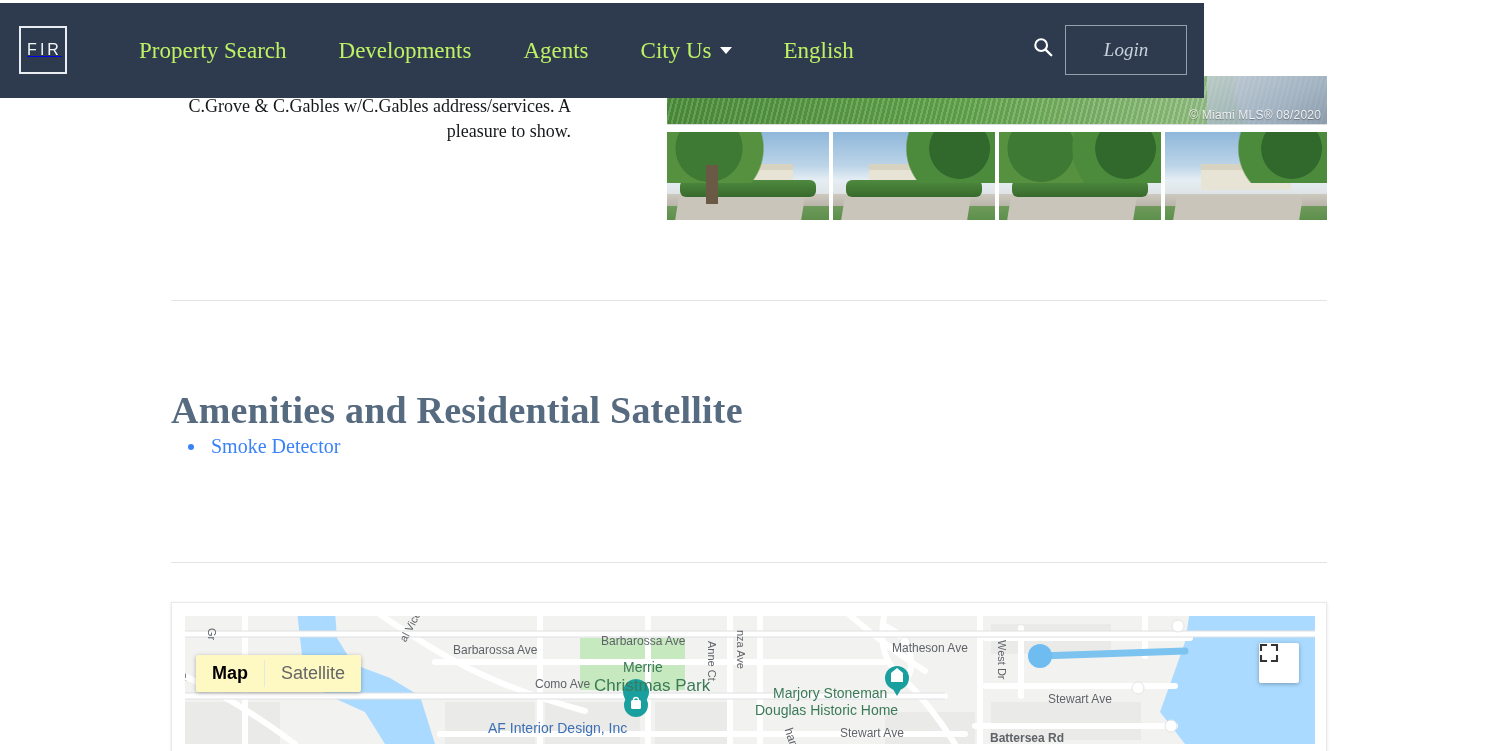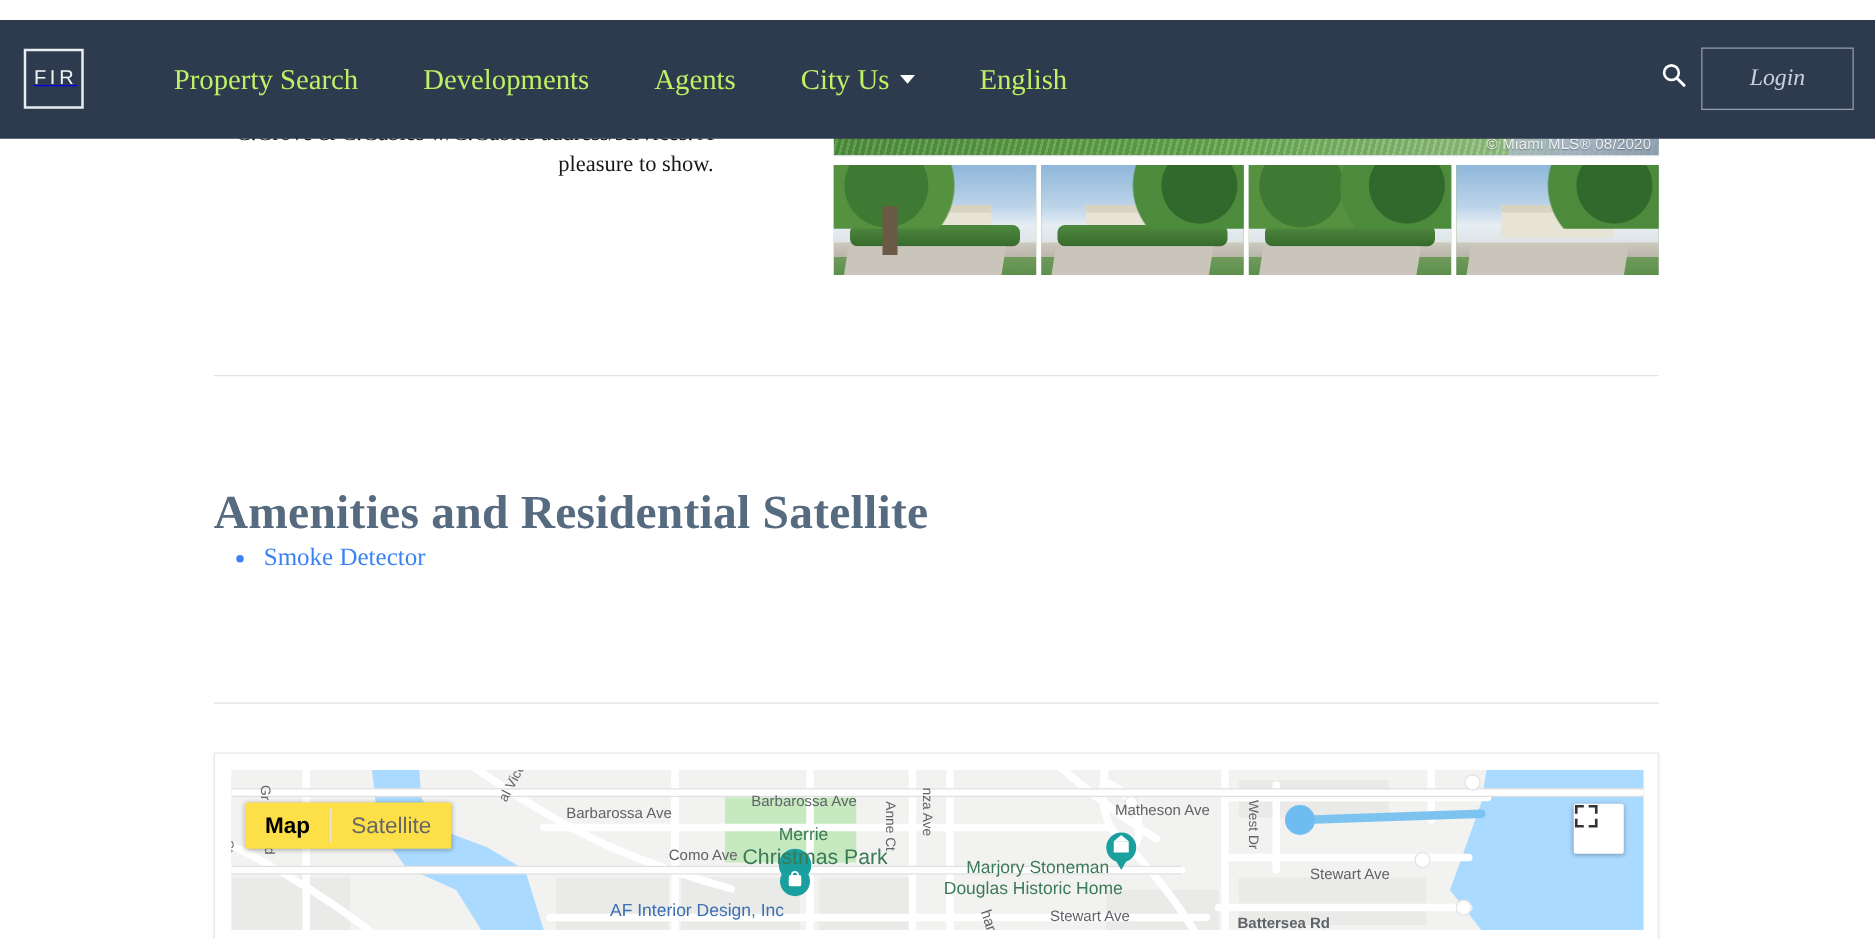--- a/index.html
+++ b/index.html
@@ -7,21 +7,21 @@
   body {
     width:1500px; height:751px;
     background:#ffffff;
     font-family:"Liberation Serif", serif;
     overflow:hidden;
     position:relative;
   }
 
   
   .navbar{
-    position:absolute; top:16px; left:0; width:1500px; height:95px;
+    position:absolute; top:3px; left:0; width:1204px; height:95px;
     background:#2e3b4e;
     z-index:50;
     display:flex; align-items:center;
   }
   .logo-box{
     position:absolute; left:19px; top:23px;
     width:48px; height:48px;
     border:2px solid #e9edf1;
     display:flex; align-items:center; justify-content:center;
   }
@@ -153,22 +153,22 @@
     background:#fff; border:1px solid #e6e8ea;
     box-shadow:0 1px 3px rgba(0,0,0,.10);
     padding:13px;
   }
   .map-canvas{
     position:relative; width:1130px; height:128px;
     overflow:hidden; background:#f2f2f0; cursor:grab;
   }
   .map-canvas svg{ position:absolute; left:0; top:0; }
   .map-type-ctrl{
-    position:absolute; left:11px; top:26px;
-    display:flex; background:#fde047;
+    position:absolute; left:11px; top:39px;
+    display:flex; background:#fef9c3;
     box-shadow:0 1px 4px rgba(0,0,0,.30);
     border-radius:2px; z-index:10; height:37px;
     font-family:"Liberation Sans", sans-serif;
   }
   .map-type-btn{
     padding:0 16px; height:37px; line-height:37px;
     font-size:18px; color:#666; background:transparent;
     border:none; cursor:pointer; white-space:nowrap;
   }
   .map-type-btn.active{ color:#000; font-weight:bold; }

